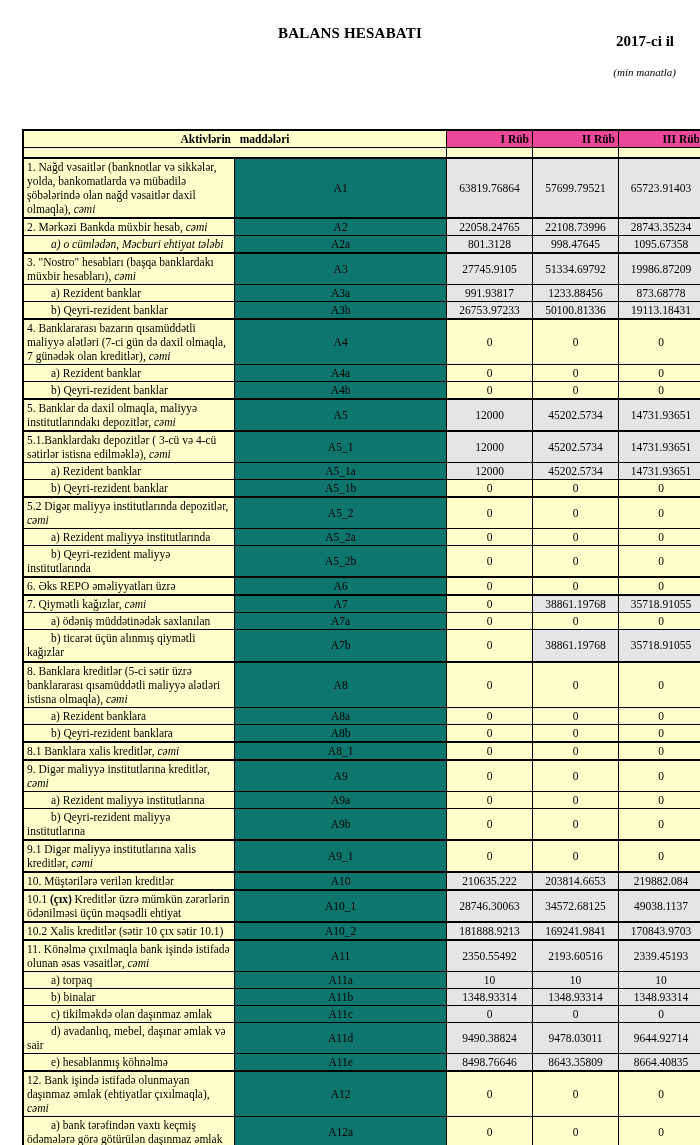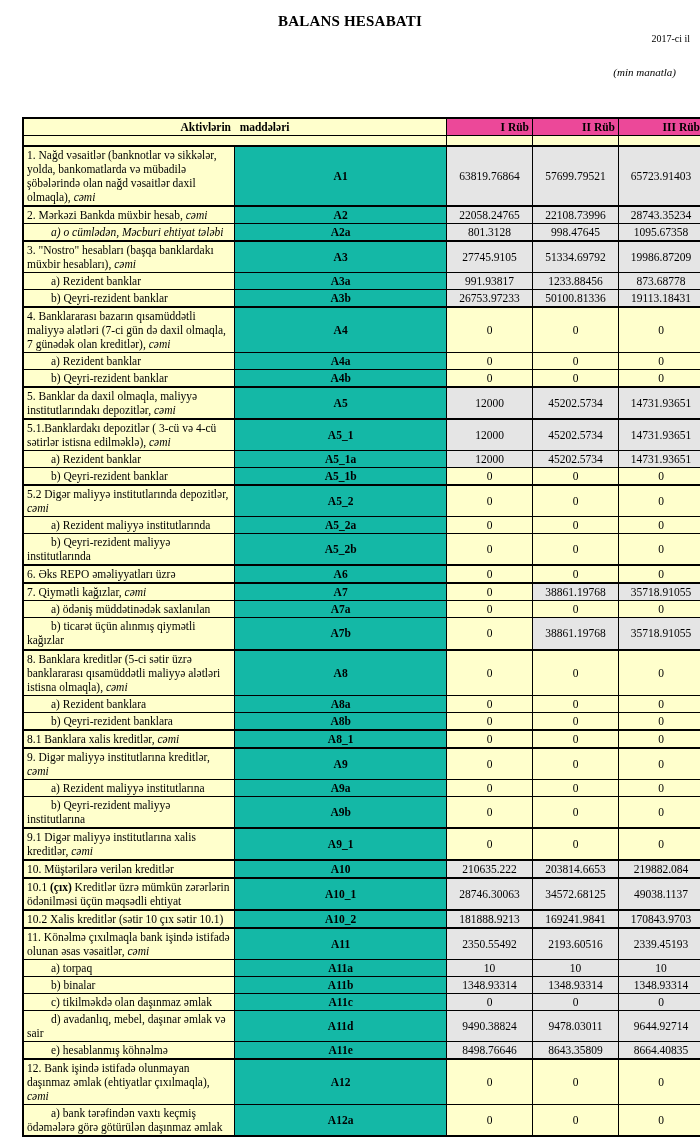--- a/index.html
+++ b/index.html
@@ -4,25 +4,25 @@
 <style>
   html,body{margin:0;padding:0;background:#ffffff;}
   .page{
     position:relative;
     width:700px;height:1145px;
     background:#ffffff;
     font-family:"Liberation Serif","DejaVu Serif",serif;
     color:#000;
     overflow:hidden;
   }
-  .titles{ text-align:center; padding-top:12px; }
+  .titles{ text-align:center; padding-top:24px; }
   .title-line{ font-weight:bold; font-size:15px; line-height:19px; letter-spacing:.2px; }
   .year{
-    position:absolute; top:33px; right:10px;
-    font-weight:normal; font-size:10px;
+    position:absolute; top:33px; right:26px;
+    font-weight:bold; font-size:15px;
   }
   .unit-note{
     position:absolute; top:66px; right:24px;
     font-style:italic; font-size:11px;margin-left:36px;
   }
   table.balance{
     border-collapse:collapse;
     table-layout:fixed;
     width:652px;
     margin:86px 0 0 22px;
@@ -35,21 +35,21 @@
     line-height:1.22;
     vertical-align:middle;
     overflow:hidden;
   }
   th.items-head{
     background:#FFFFCC; font-weight:bold; text-align:center;
     font-size:12px; white-space:pre-wrap;
   }
   th.q-head{ background:#ec4899; font-weight:bold; text-align:right; font-size:12px; }
   td.label{ background:#FFFFCC; text-align:left; }
-  td.code{ background:#14b8a6; text-align:center;font-weight:bold; }
+  td.code{ background:#0f766e; text-align:center; }
   td.val{ text-align:center; }
   td.val.w{ background:#e5e5e5;margin-top:29px; }
   td.val.y{ background:#FFFFCC; }
   tr.r-spacer td{ height:9px; background:#FFFFCC; padding:0; }
   tr.r-main td{ border-top-width:2px; }
   .label-text{ display:block; }
   tr.r-sub .label-text{ text-indent:24px;font-family:Liberation Serif, serif; }
   .run-i{ font-style:italic;text-align:center; }
   .run-b{ font-weight:bold; }
 </style>

